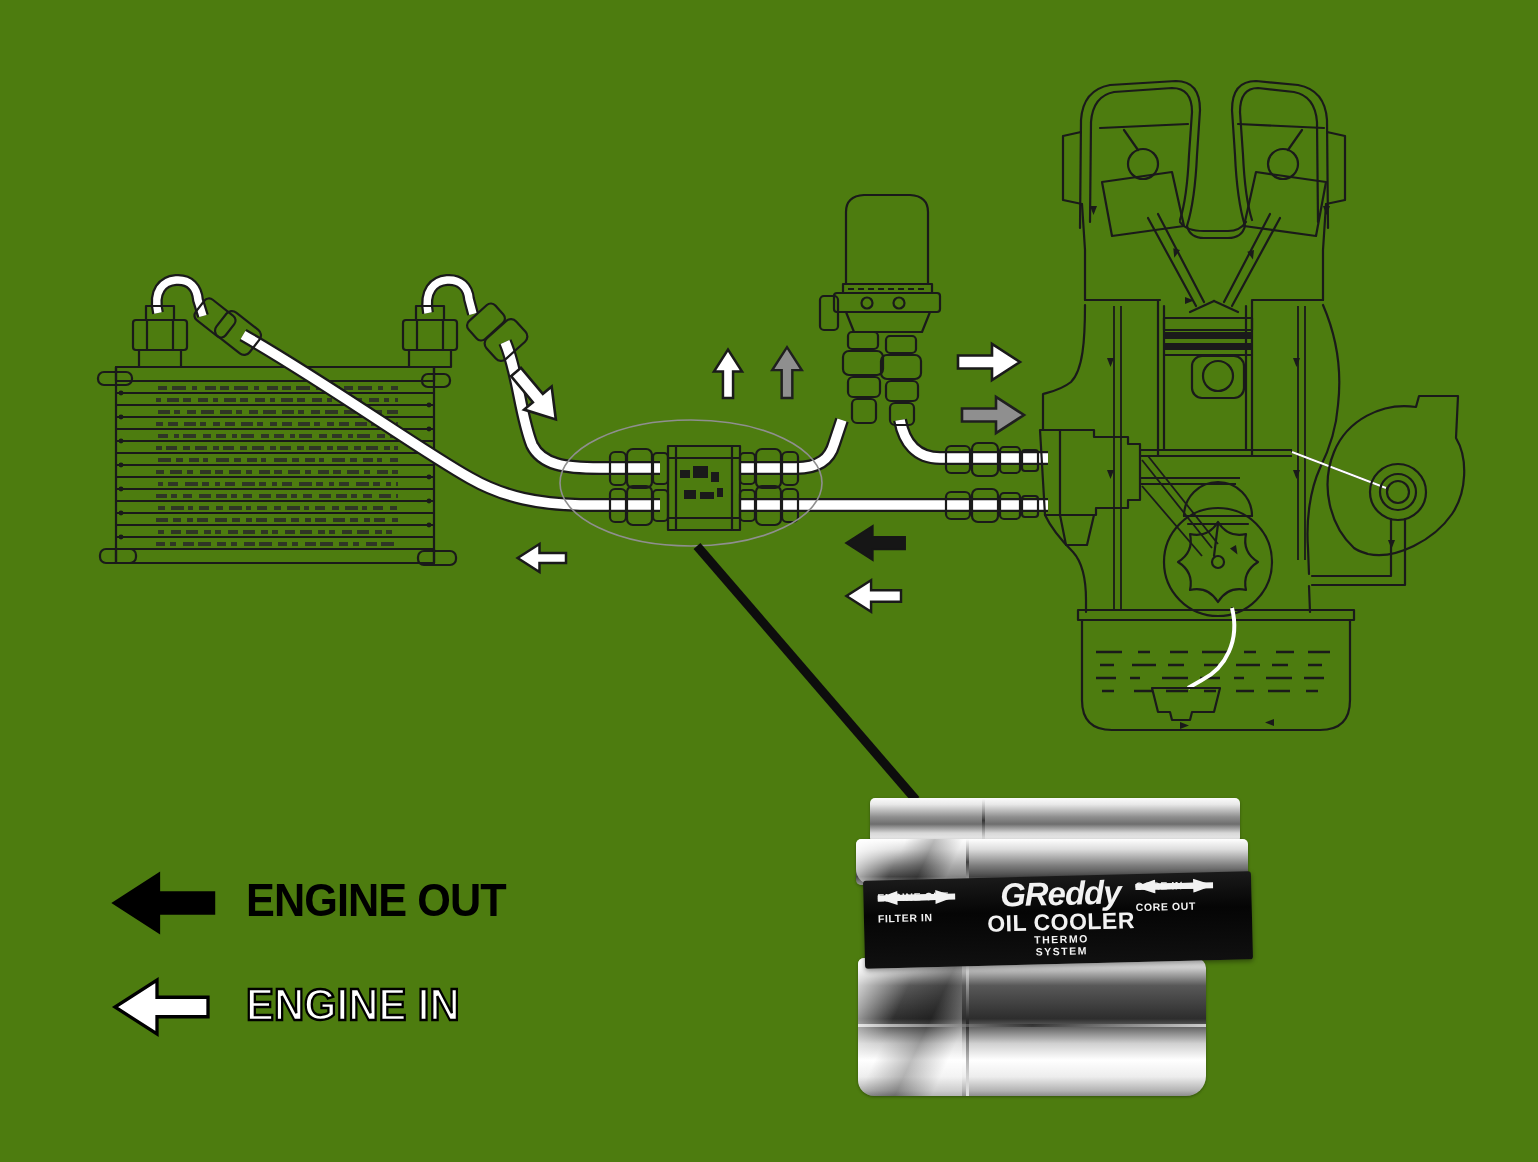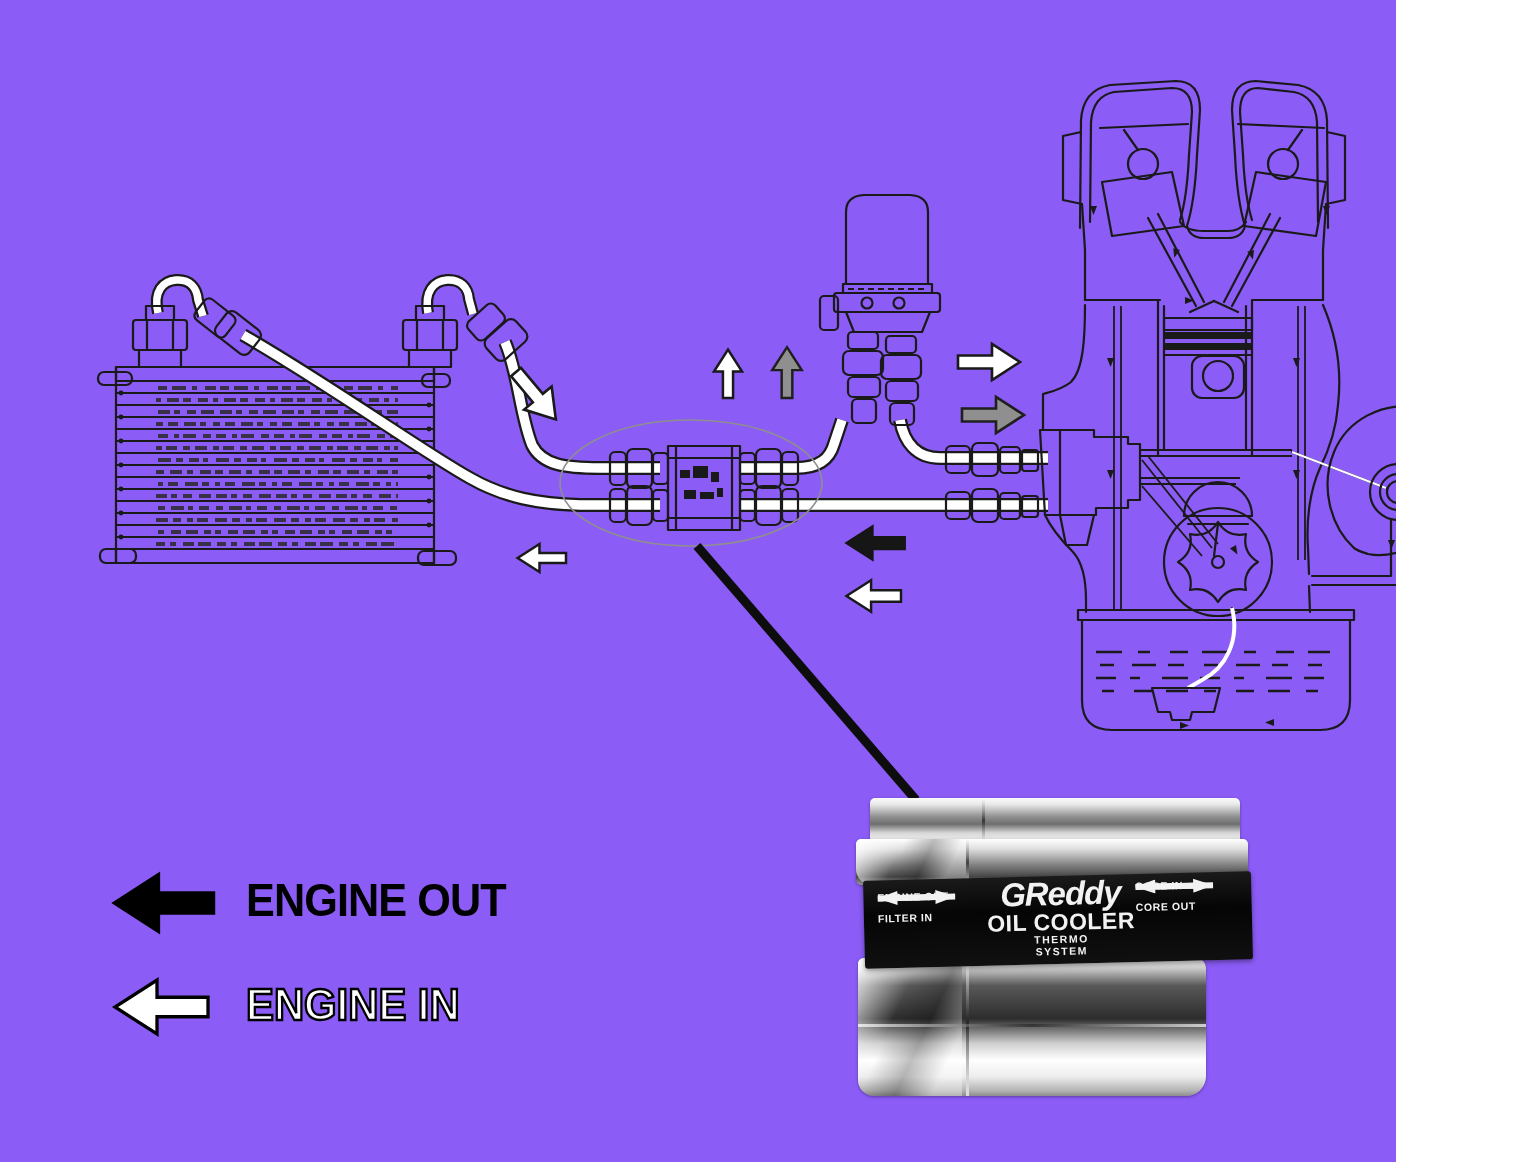--- a/index.html
+++ b/index.html
@@ -1,16 +1,16 @@
 <!DOCTYPE html>
 <html><head>
 <meta charset="utf-8">
 <style>
   html,body{margin:0;padding:0;background:#fff;}
-  #stage{position:relative;width:1396px;height:1162px;background:#8b5cf6;overflow:hidden;
+  #stage{position:relative;width:1538px;height:1162px;background:#4d7c0f;overflow:hidden;
          font-family:"Liberation Sans",sans-serif;text-decoration:underline;}
   svg{position:absolute;left:0;top:0;}
   .lineart{stroke:#1a1a1a;fill:none;stroke-width:2.2px;stroke-linejoin:round;stroke-linecap:round;}
 
   
   .legend-label-solid{
     position:absolute;left:246px;top:872px;font-size:47px;font-weight:900;color:#000;
     letter-spacing:-1px;transform:scaleX(.92);transform-origin:left center;white-space:nowrap;}
   .legend-label-outline{
     position:absolute;left:246px;top:980px;font-size:44px;font-weight:900;color:#fff;

